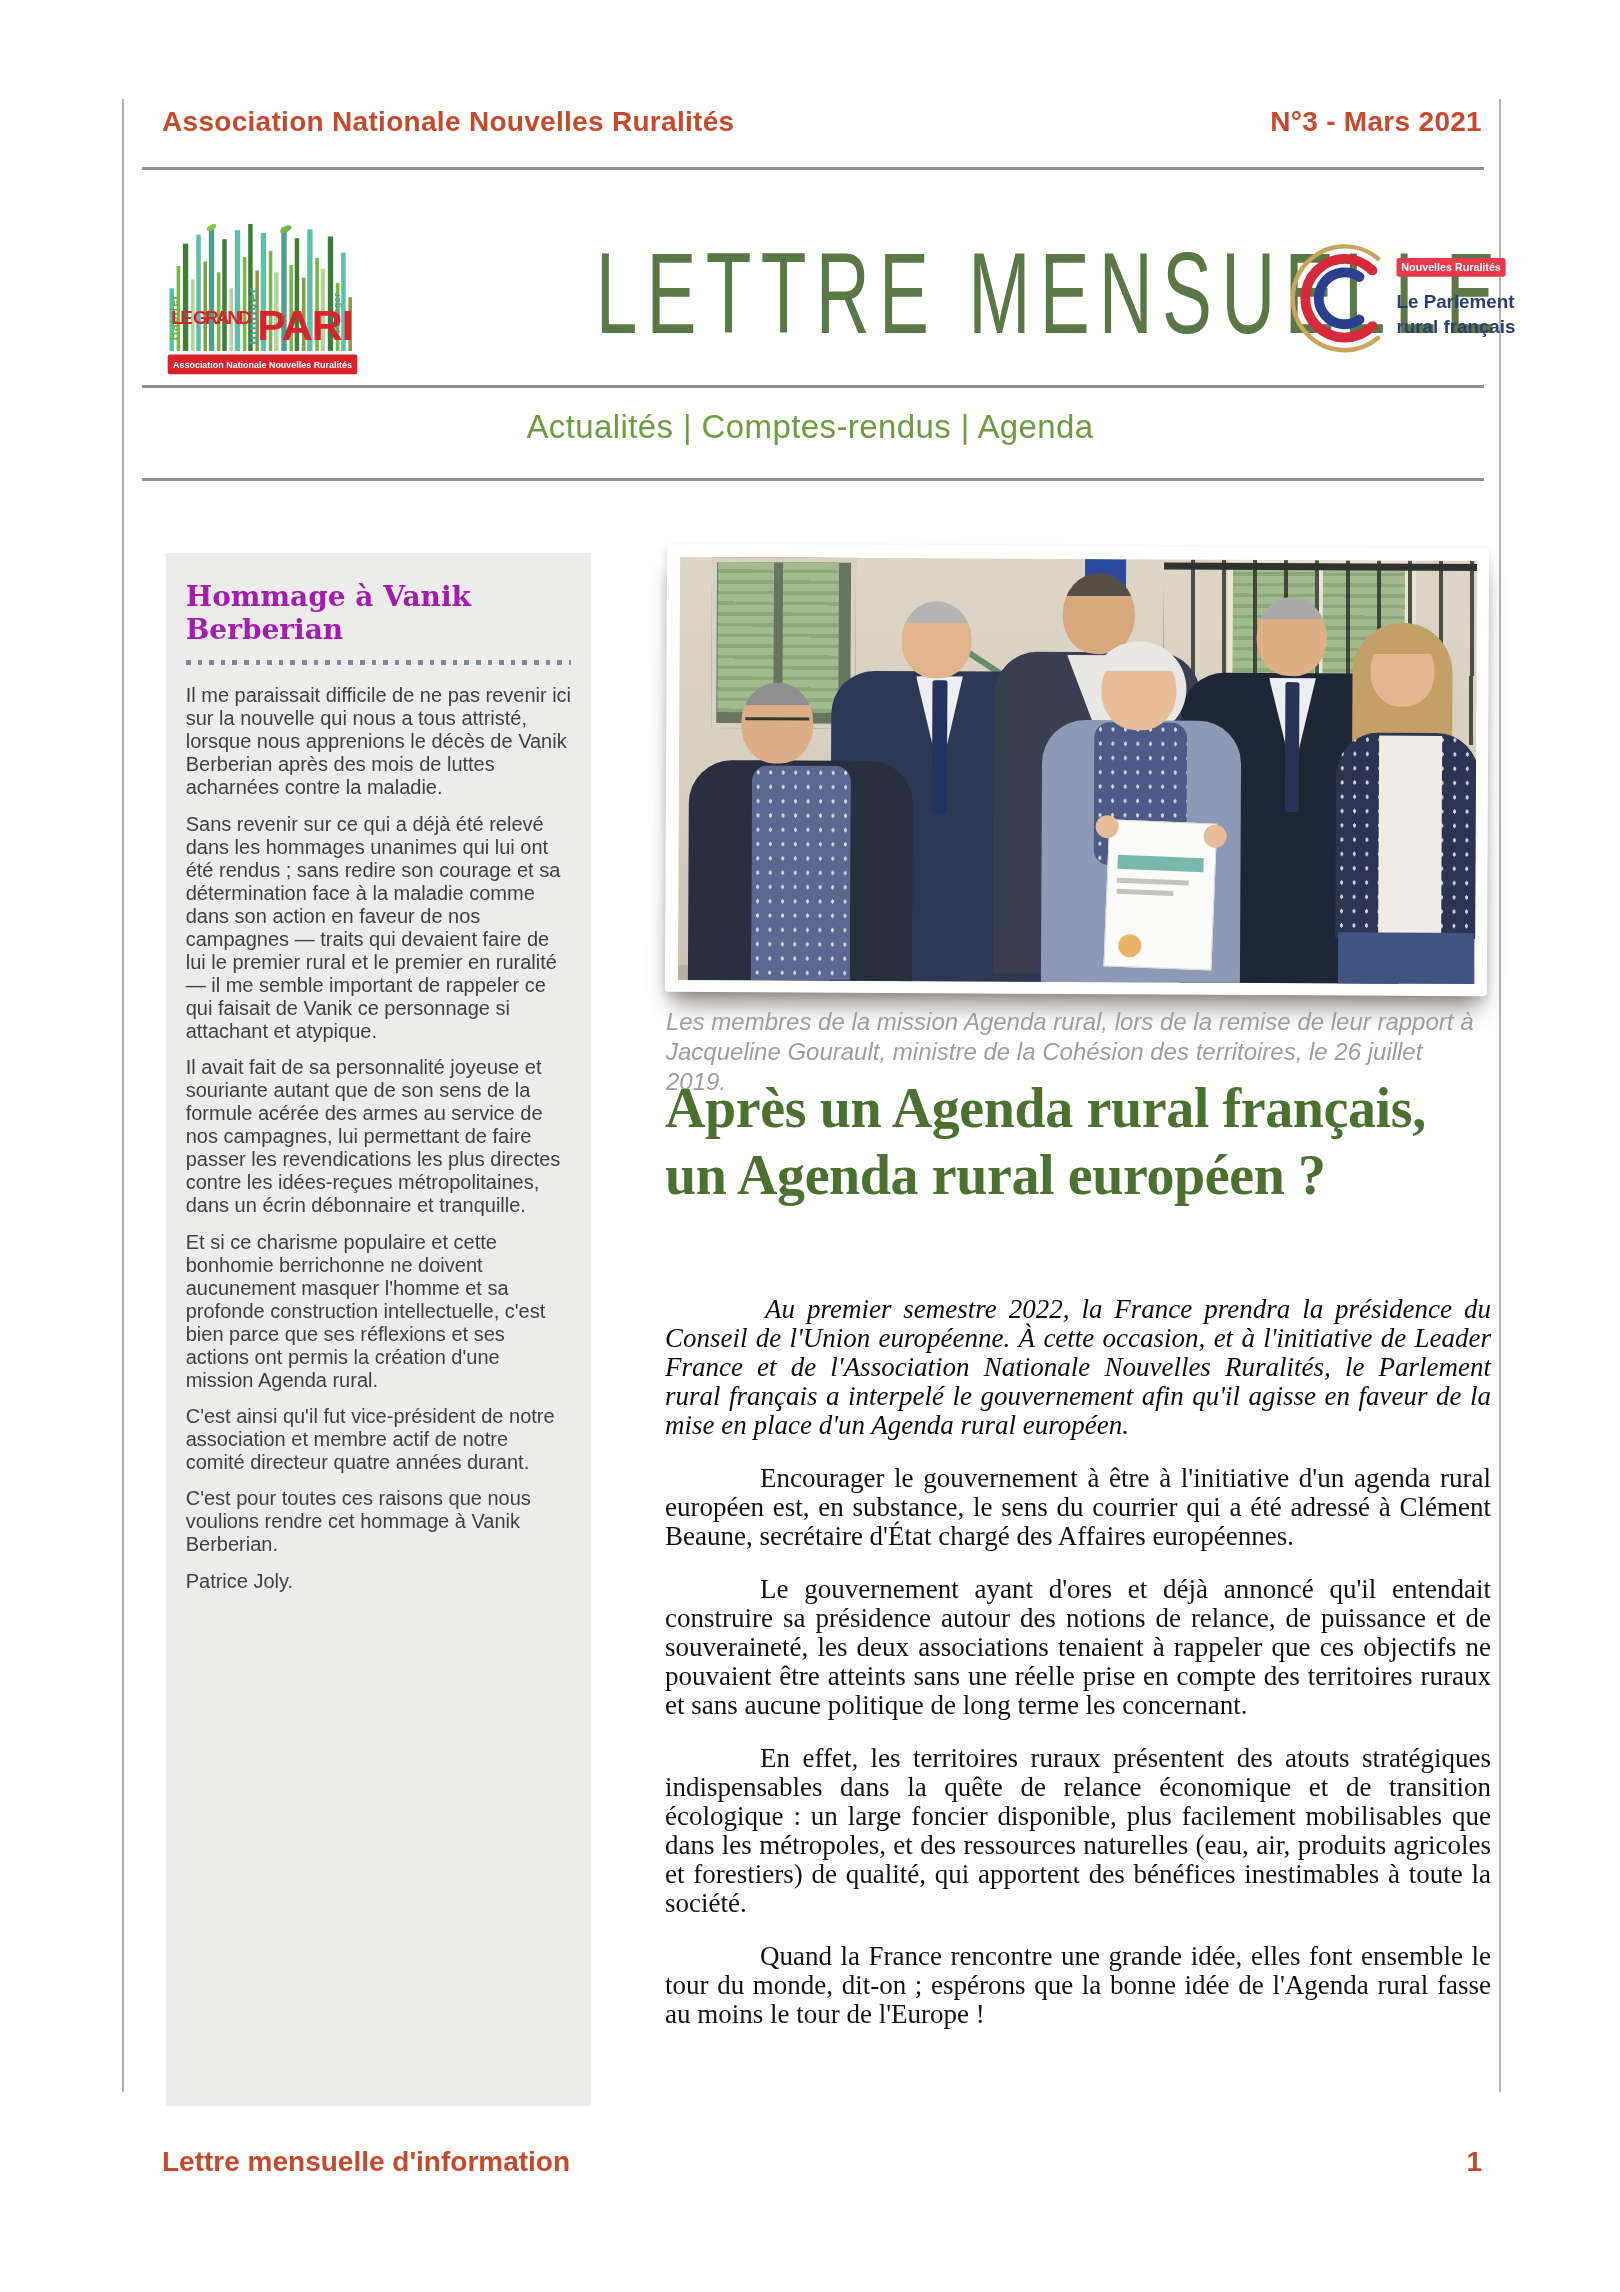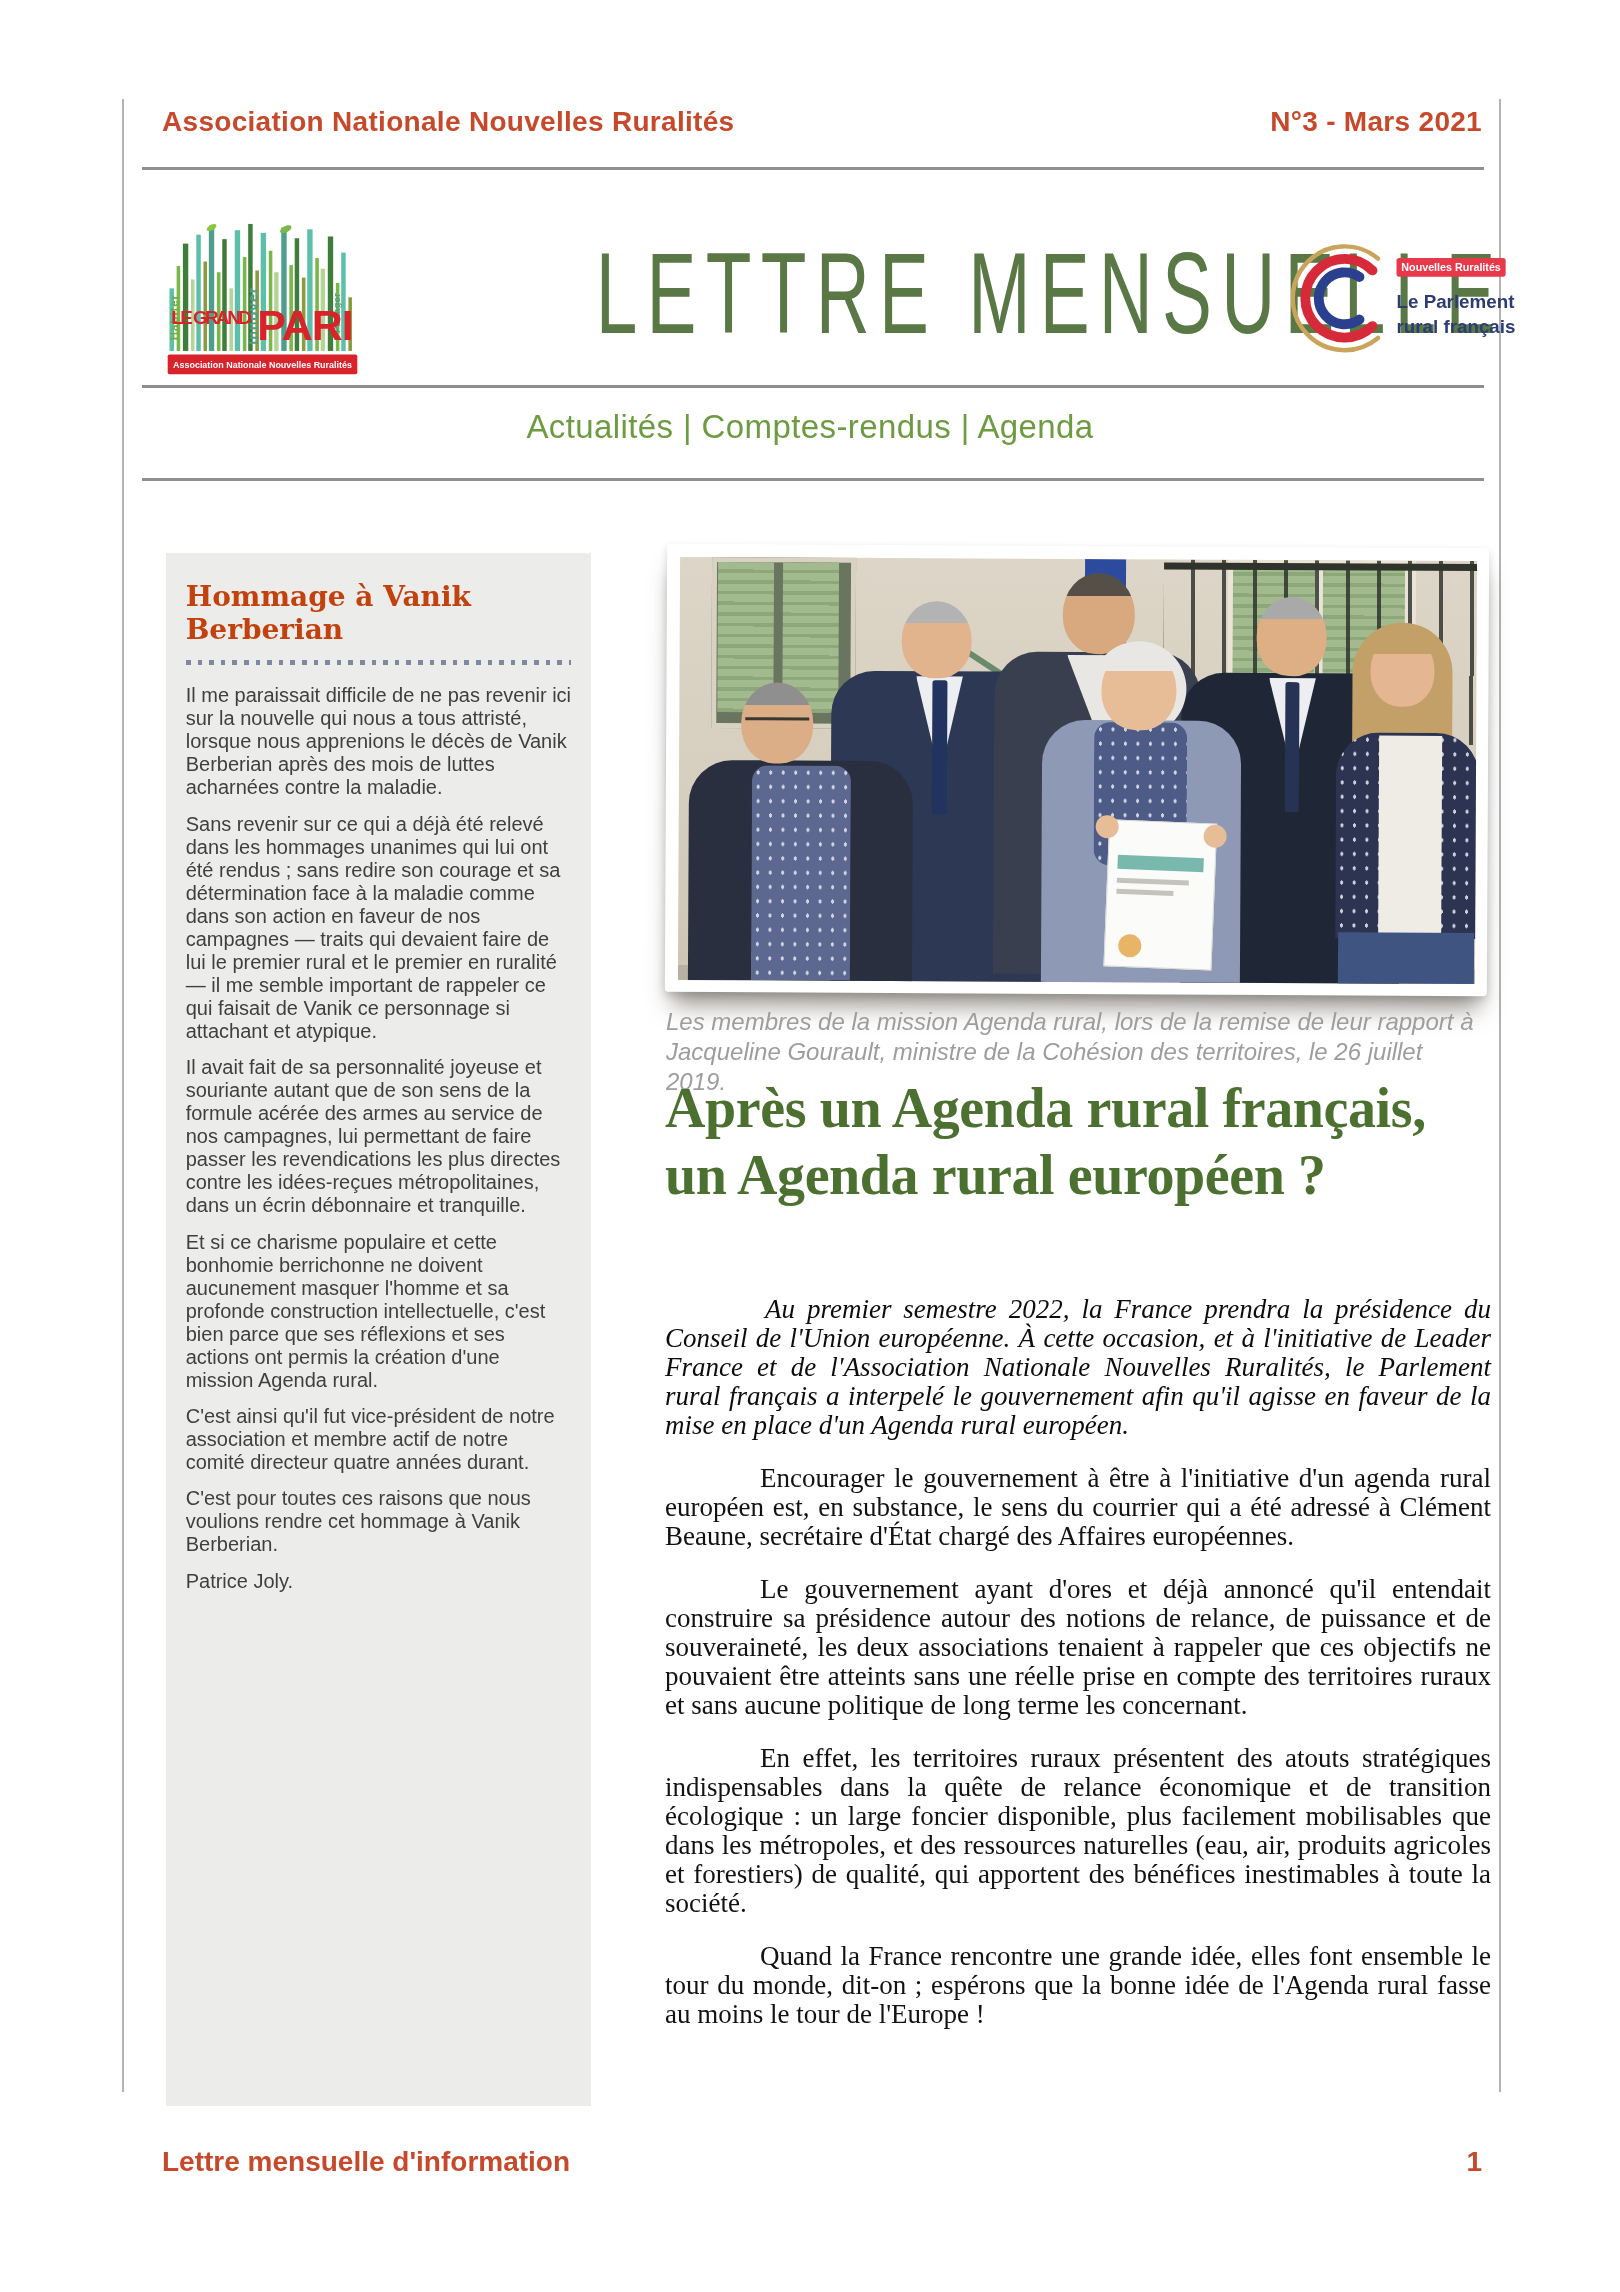--- a/index.html
+++ b/index.html
@@ -19,21 +19,21 @@
       transform:scaleX(.65);transform-origin:50% 50%;}
   .subtitle{position:absolute;left:0;right:0;top:408px;text-align:center;font-size:33px;
       color:#6d9b41;letter-spacing:0.4px;}
 
   .logo-gp{position:absolute;left:164px;top:215px;width:197px;height:161px;}
   .logo-pr{position:absolute;left:1291px;top:231px;width:237px;height:139px;}
 
   .graybox{position:absolute;left:166px;top:553px;width:425px;height:1553px;background:#ececeb;
       box-sizing:border-box;padding:27px 19.7px 0 19.7px;}
   .graybox h2{font-family:"DejaVu Serif",serif;font-weight:bold;font-size:28px;line-height:33px;
-      color:#c2410c;margin:0 0 12.5px 0;}
+      color:#a21caf;margin:0 0 12.5px 0;}
   .dotted{height:4.5px;margin:14.3px 0 19.7px 0;
       background:repeating-linear-gradient(90deg,#7b8aa0 0 4.5px,transparent 4.5px 11.6px);}
   .graybox p{font-size:20px;line-height:23px;color:#3e3f3f;margin:0 0 13.4px 0;}
 
   .photo-frame{position:absolute;left:666px;top:546px;width:822px;height:448px;background:#fff;
       box-sizing:border-box;padding:12.5px;border-radius:3.6px;transform:rotate(.3deg);
       box-shadow:0 19.7px 23px -7.2px rgba(70,62,52,.55),0 3.6px 9px rgba(0,0,0,.15);}
   .scene{position:relative;width:100%;height:100%;overflow:hidden;
       background:linear-gradient(180deg,#ddd6c8 0%,#d6cfbf 55%,#cdc5b4 100%);}
   .scene *{position:absolute;}

